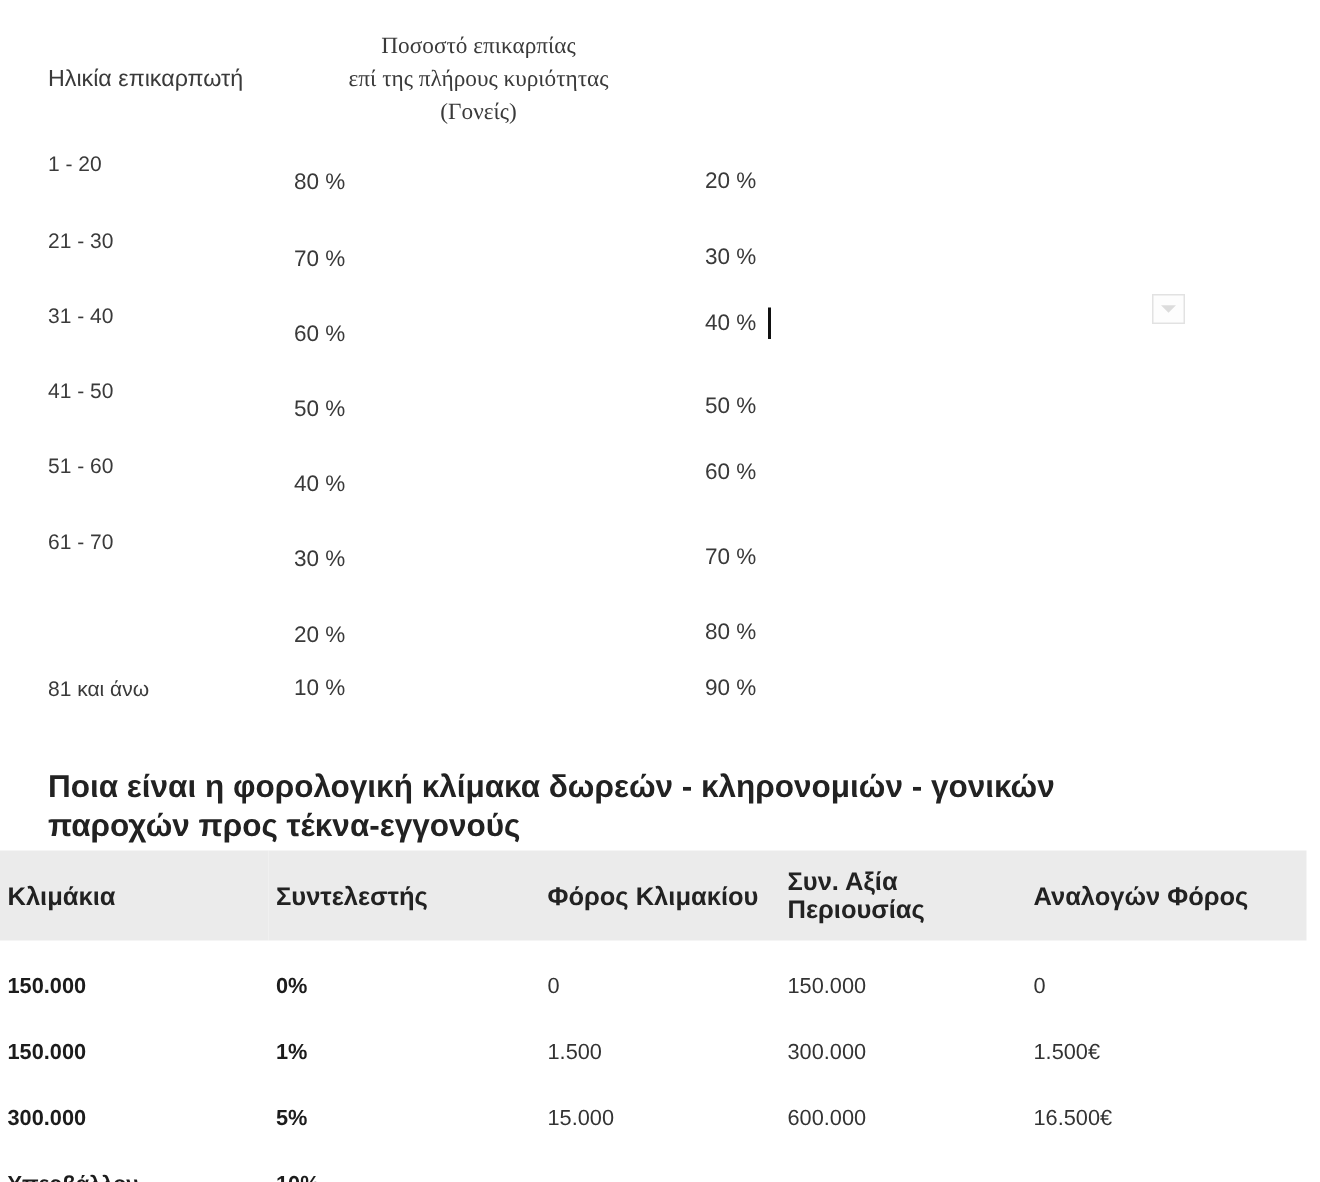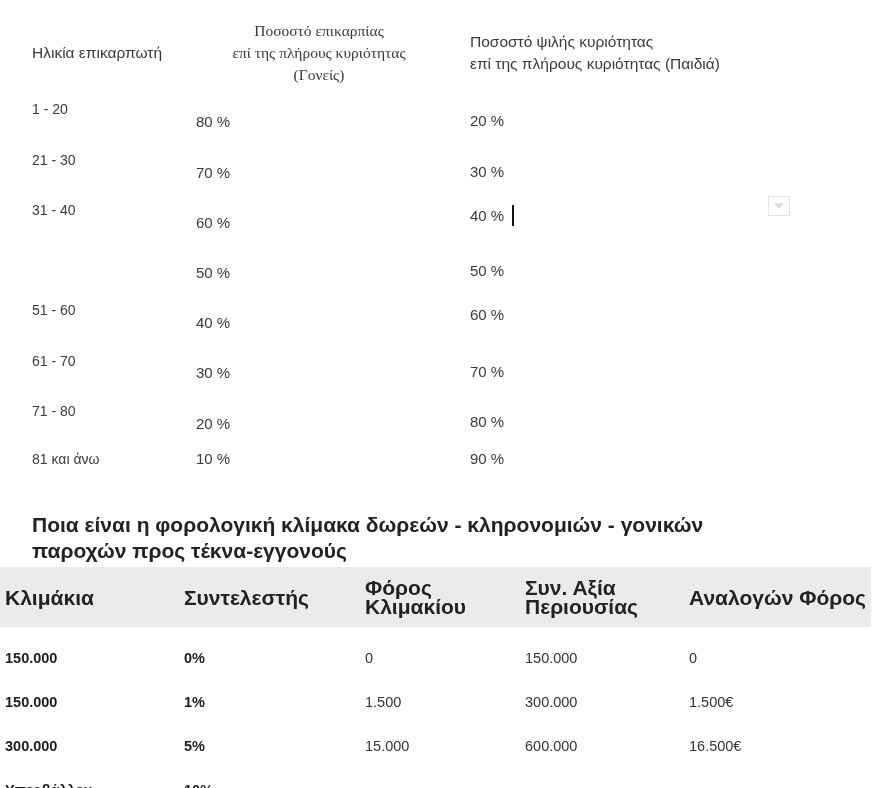--- a/index.html
+++ b/index.html
@@ -125,21 +125,21 @@
   #tax-table {
     position: absolute;
     left: 0;
     top: 567px;
     width: 826px;
     border-collapse: collapse;
     table-layout: fixed;
   }
   #tax-table th {
     background: #ebebeb;
-    font-size: 21px;
+    font-size: 17px;
     font-weight: bold;
     color: #222222;
     text-align: left;
     vertical-align: middle;
     padding: 8px 4px 8px 5px;
     height: 44px;
     line-height: 19px;
     border: none;
   }
   #tax-table td {
@@ -164,47 +164,45 @@
 <body>
 
 <div id="usufruct-table">
 
   <div class="col-head" id="head-age">Ηλικία επικαρπωτή</div>
 
   <div class="col-head" id="head-usufruct">Ποσοστό επικαρπίας
 επί της πλήρους κυριότητας
 (Γονείς)</div>
 
-  <div class="col-head" id="head-bare">Ποσοστό ψιλής κυριότητας
-επί της πλήρους κυριότητας (Παιδιά)</div>
 
   <div class="age-cell" style="top:100px">1 - 20</div>
   <div class="usufruct-cell" style="top:113px">80 %</div>
   <div class="bare-cell" style="top:112px">20 %</div>
 
   <div class="age-cell" style="top:151px">21 - 30</div>
   <div class="usufruct-cell" style="top:164px">70 %</div>
   <div class="bare-cell" style="top:163px">30 %</div>
 
   <div class="age-cell" style="top:201px">31 - 40</div>
   <div class="usufruct-cell" style="top:214px">60 %</div>
   <div class="bare-cell" style="top:207px">40 %</div>
 
+  <div class="age-cell" style="top:251px">41 - 50</div>
   <div class="usufruct-cell" style="top:264px">50 %</div>
   <div class="bare-cell" style="top:262px">50 %</div>
 
   <div class="age-cell" style="top:301px">51 - 60</div>
   <div class="usufruct-cell" style="top:314px">40 %</div>
   <div class="bare-cell" style="top:306px">60 %</div>
 
   <div class="age-cell" style="top:352px">61 - 70</div>
   <div class="usufruct-cell" style="top:364px">30 %</div>
   <div class="bare-cell" style="top:363px">70 %</div>
 
-  <div class="age-cell" style="top:402px">71 - 80</div>
   <div class="usufruct-cell" style="top:415px">20 %</div>
   <div class="bare-cell" style="top:413px">80 %</div>
 
   <div class="age-cell" style="top:450px">81 και άνω</div>
   <div class="usufruct-cell" style="top:450px">10 %</div>
   <div class="bare-cell" style="top:450px">90 %</div>
 
   <div id="text-caret"></div>
 
   <div id="dropdown-artifact">

